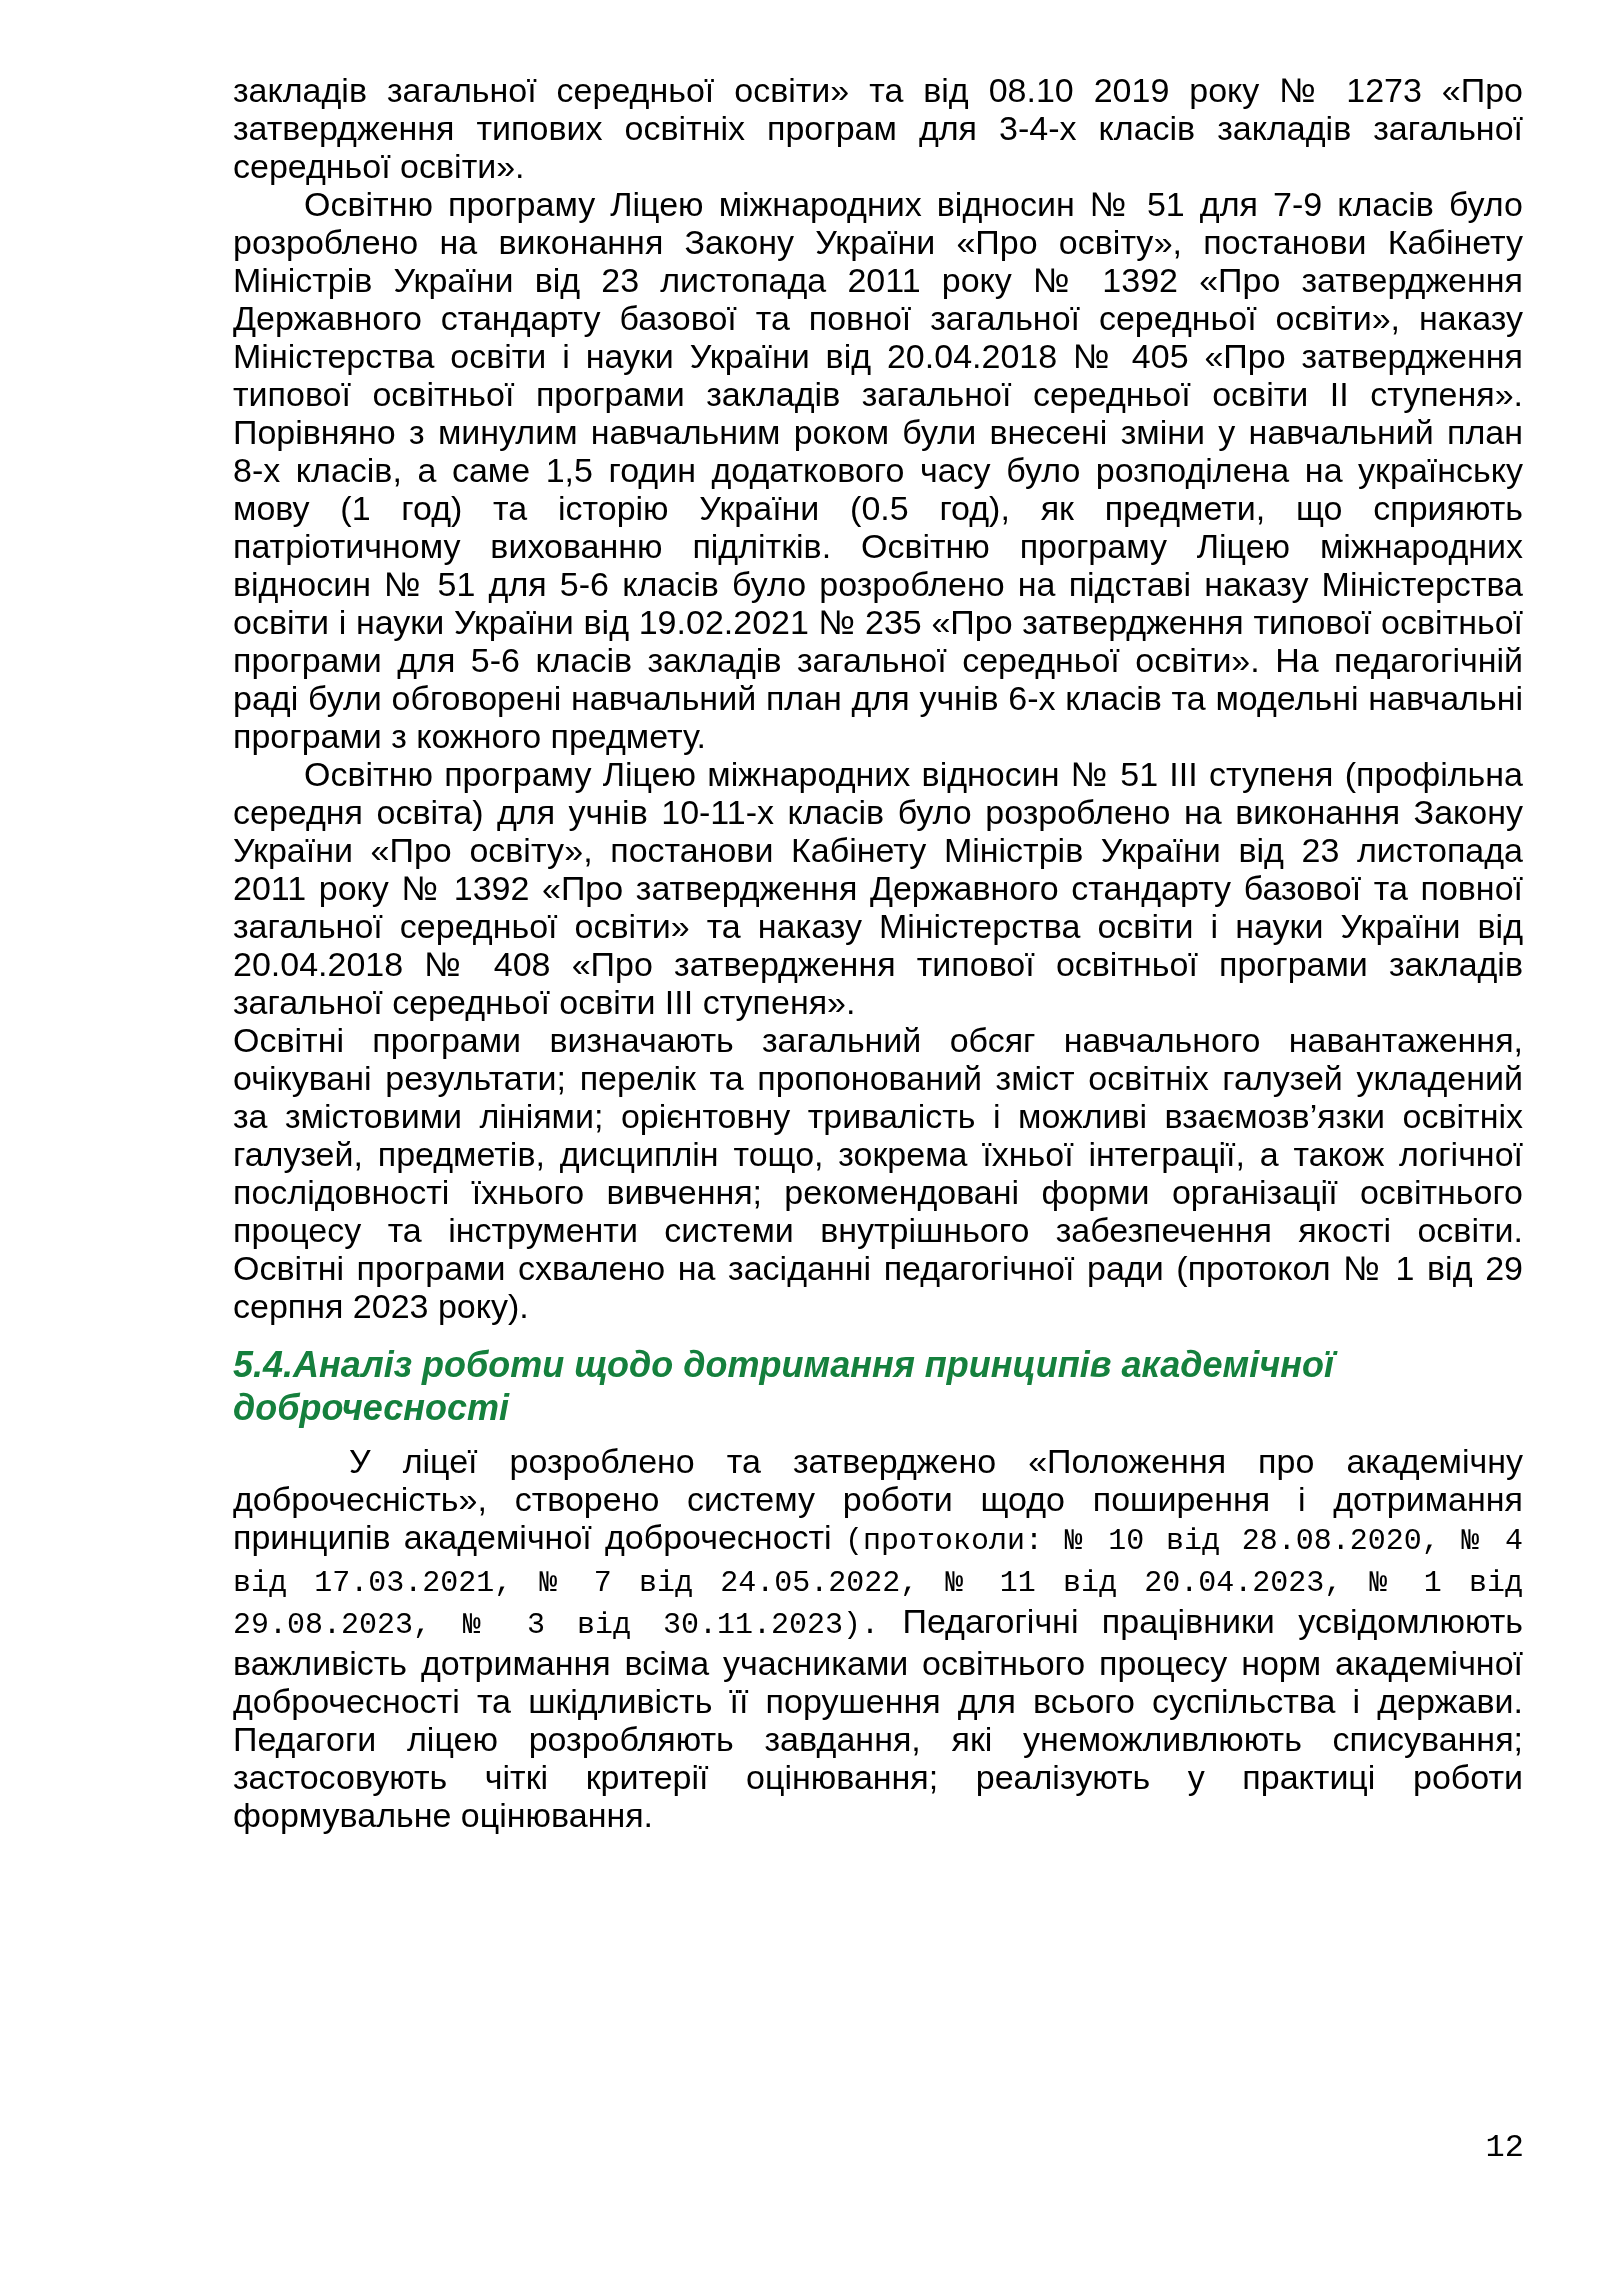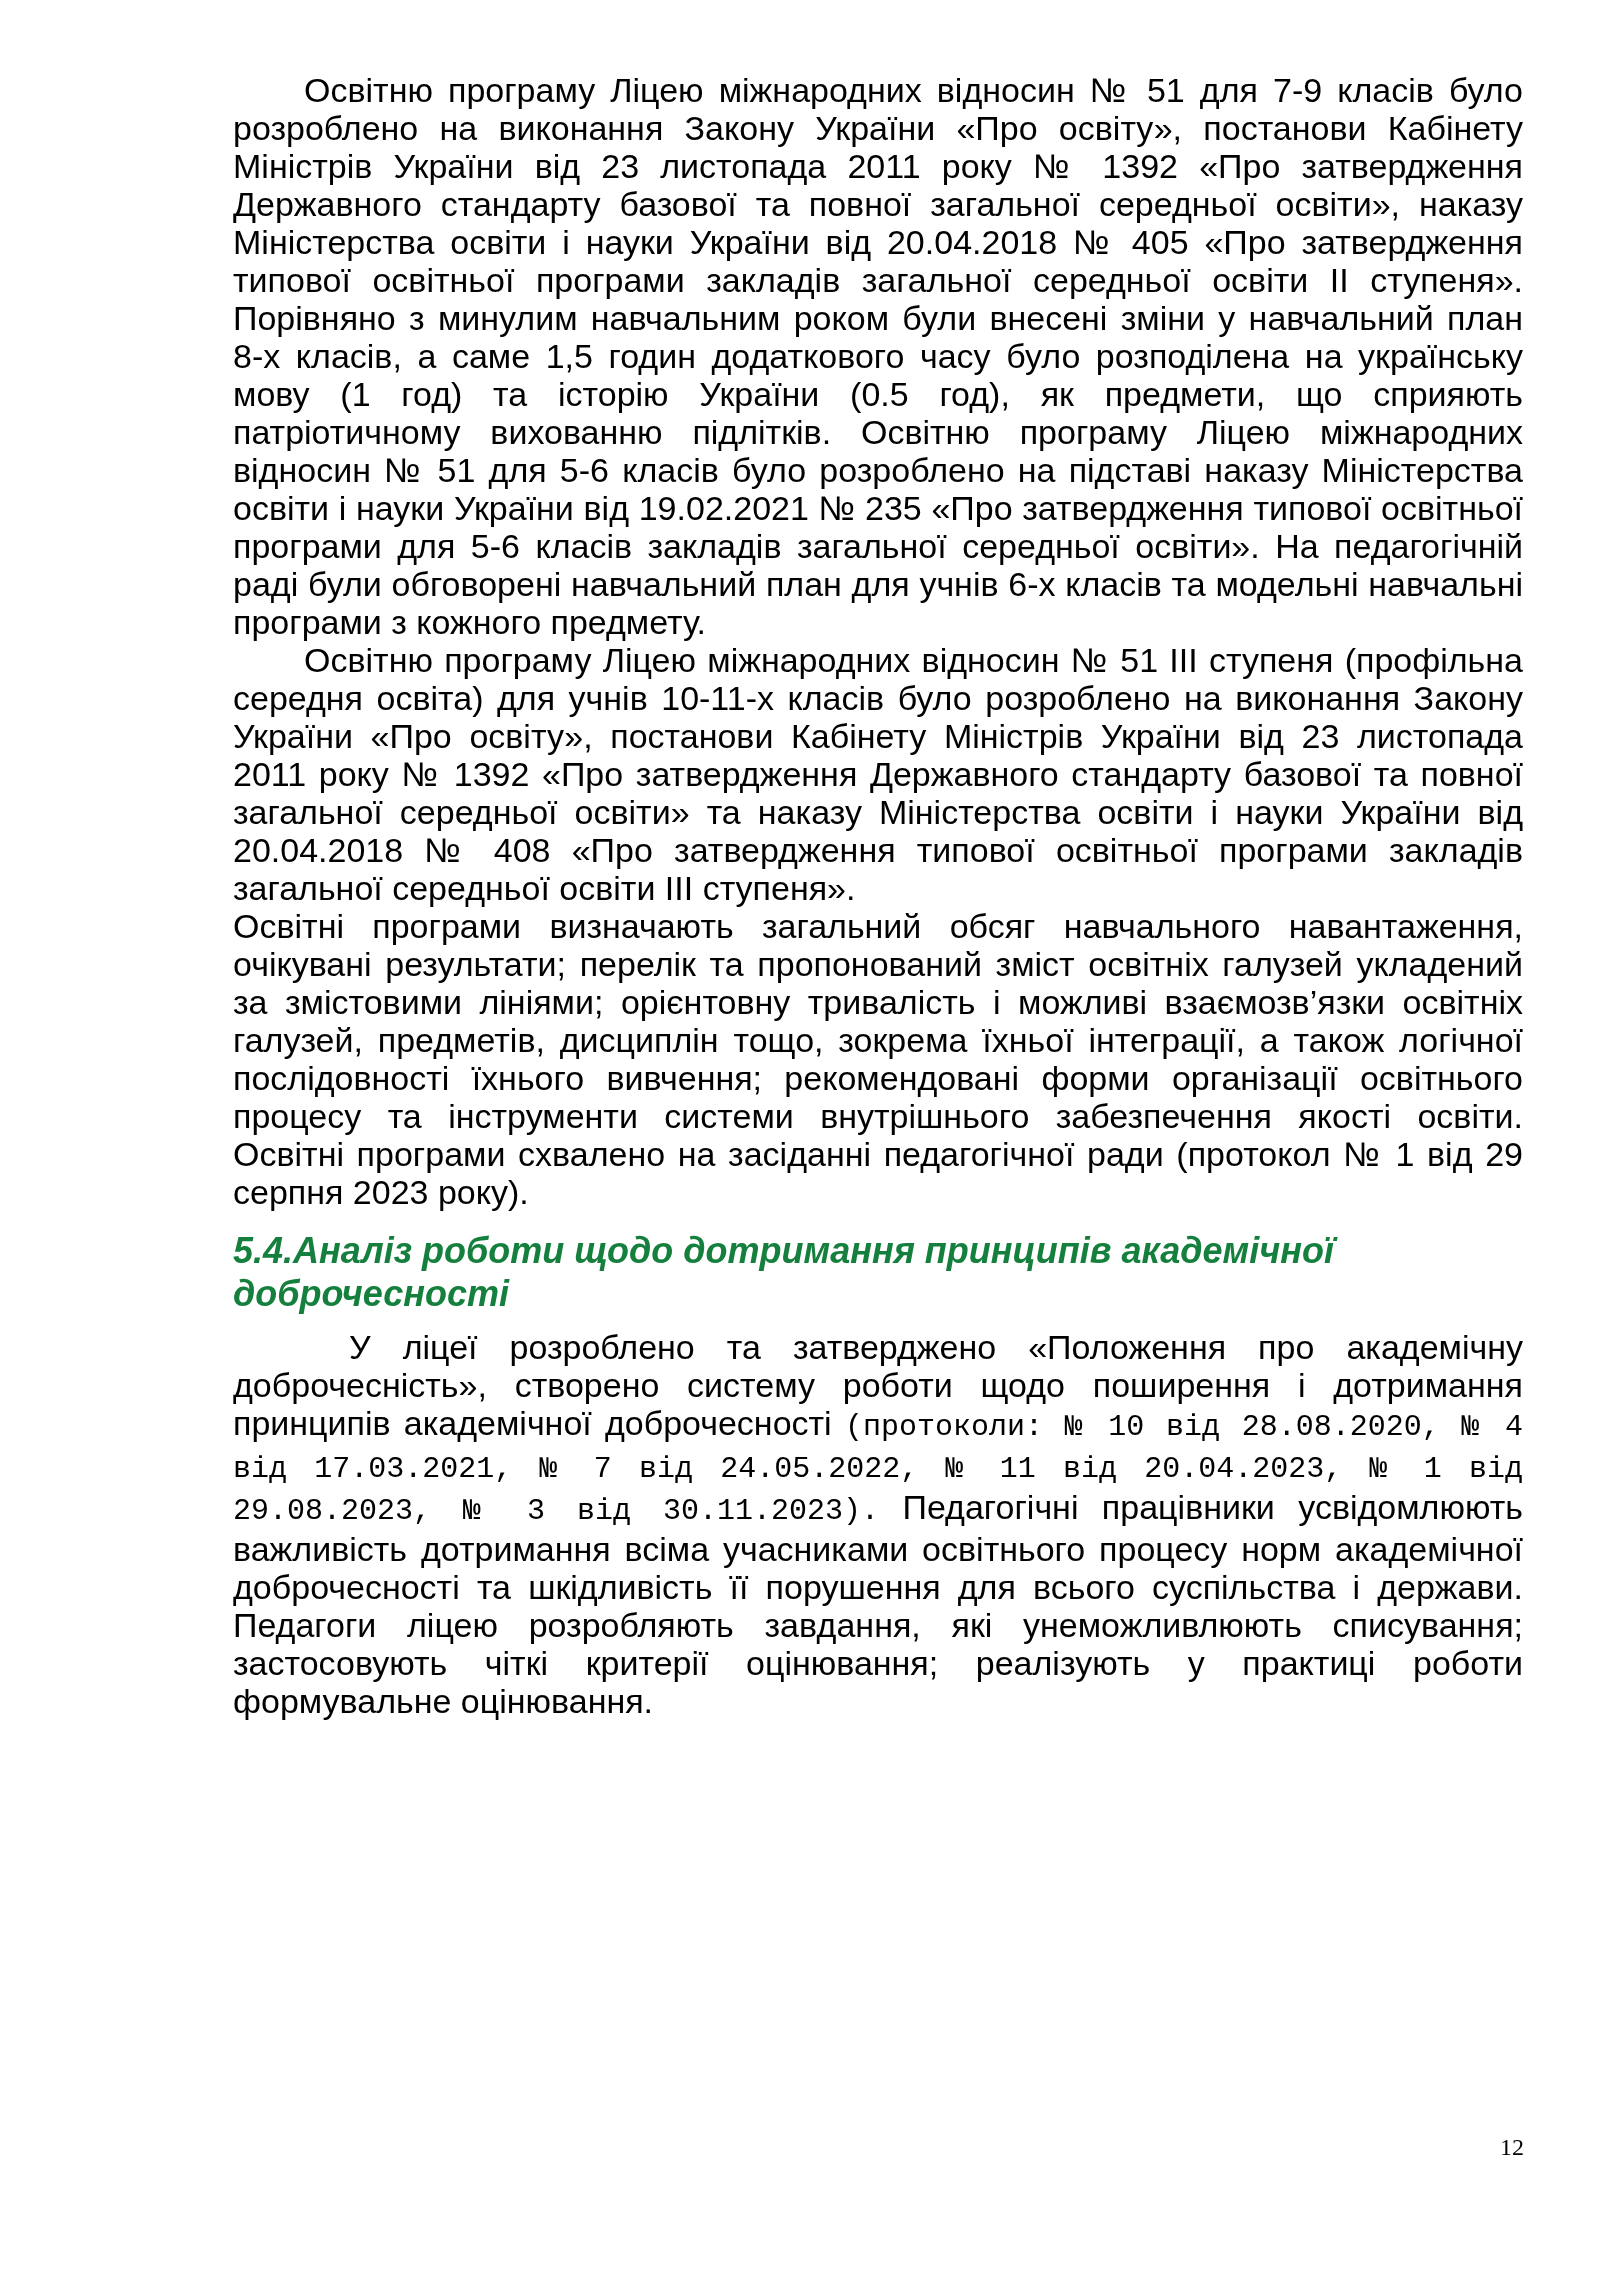--- a/index.html
+++ b/index.html
@@ -40,32 +40,33 @@
     color: #15803d;
   }
   .serif-inline {
     font-family: Liberation Mono, monospace;
     font-size: 30px;
   }
   .page-number {
     position: absolute;
     top: 2129px;
     right: 97px;
-    font-family: Liberation Serif, serif;
-    font-size: 24px;
+    font-family: Liberation Mono, monospace;
+    font-size: 32px;
     line-height: 37px;
     color: #000000;
   }
 </style>
 </head>
 <body>
 
 <div class="page">
   <div class="content">
 
+    <p class="body">закладів загальної середньої освіти» та  від 08.10 2019 року № 1273 «Про затвердження типових освітніх програм для 3-4-х класів закладів загальної середньої освіти».</p>
 
     <p class="body ind-72">Освітню програму Ліцею міжнародних відносин № 51  для 7-9 класів було розроблено на виконання Закону України «Про освіту»,  постанови Кабінету Міністрів України від 23 листопада 2011 року № 1392 «Про затвердження Державного стандарту базової та повної загальної середньої освіти», наказу Міністерства освіти і науки України від 20.04.2018 № 405 «Про затвердження типової освітньої програми закладів загальної середньої освіти ІІ ступеня». Порівняно з минулим навчальним роком були внесені зміни у навчальний план 8-х класів, а саме 1,5 годин додаткового часу було розподілена на українську мову (1 год) та  історію України (0.5 год), як предмети, що сприяють патріотичному вихованню підлітків. Освітню програму Ліцею міжнародних відносин № 51  для 5-6 класів було розроблено на підставі наказу Міністерства освіти і науки України від 19.02.2021 № 235 «Про затвердження типової освітньої програми для 5-6 класів закладів загальної середньої освіти». На педагогічній раді були обговорені навчальний план для учнів 6-х класів та модельні навчальні програми з кожного предмету.</p>
 
     <p class="body ind-72">Освітню програму Ліцею міжнародних відносин № 51 ІІІ ступеня (профільна середня освіта) для учнів 10-11-х класів було розроблено на виконання Закону України «Про освіту», постанови Кабінету Міністрів України від 23 листопада 2011 року № 1392 «Про затвердження Державного стандарту базової та повної загальної середньої освіти» та наказу Міністерства освіти і науки України від 20.04.2018 № 408 «Про затвердження типової освітньої програми закладів загальної середньої освіти ІІІ ступеня».</p>
 
     <p class="body">Освітні програми визначають загальний обсяг навчального навантаження, очікувані результати; перелік та пропонований зміст освітніх галузей укладений за змістовими лініями; орієнтовну тривалість і можливі взаємозв’язки освітніх галузей, предметів, дисциплін тощо, зокрема їхньої інтеграції, а також логічної послідовності їхнього вивчення; рекомендовані форми організації освітнього процесу та інструменти системи внутрішнього забезпечення якості освіти. Освітні програми схвалено на засіданні педагогічної ради (протокол № 1 від 29 серпня 2023 року).</p>
 
     <h2 class="heading">5.4.Аналіз роботи щодо  дотримання принципів академічної доброчесності</h2>
 
     <p class="body ind-118"><span>У ліцеї розроблено та затверджено  «Положення про академічну доброчесність»,     створено систему роботи щодо поширення і дотримання принципів академічної доброчесності </span><span class="serif-inline">(протоколи: № 10 від 28.08.2020, № 4 від 17.03.2021, № 7 від 24.05.2022, № 11 від 20.04.2023, № 1 від 29.08.2023, № 3 від 30.11.2023).</span><span> Педагогічні працівники усвідомлюють важливість дотримання всіма учасниками освітнього процесу норм академічної доброчесності та шкідливість її порушення для всього суспільства і держави. Педагоги ліцею розробляють завдання, які унеможливлюють списування; застосовують  чіткі критерії оцінювання; реалізують у практиці роботи формувальне оцінювання.</span></p>

